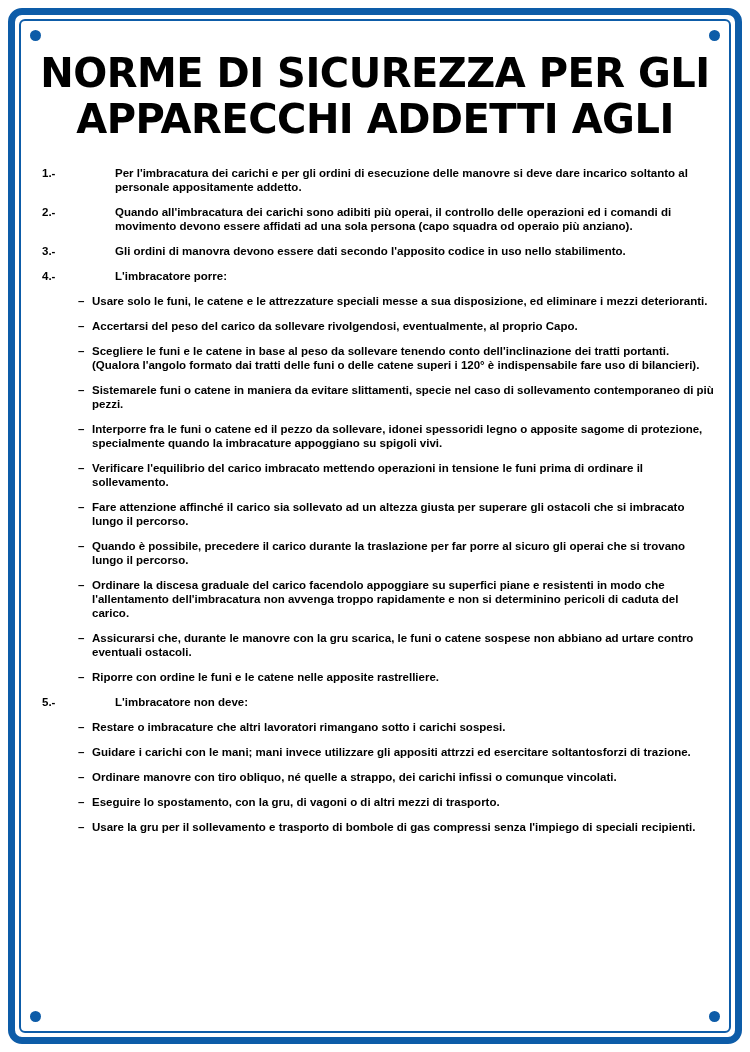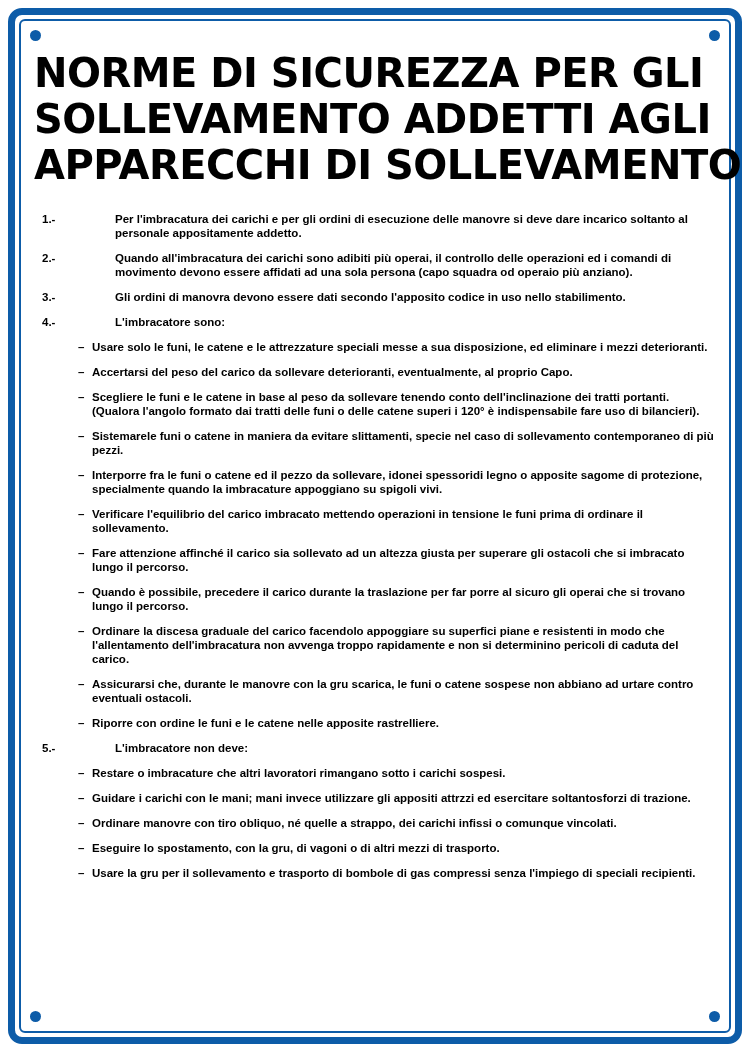--- a/index.html
+++ b/index.html
@@ -55,21 +55,21 @@
 
   .content {
     position: absolute;
     left: 34px;
     top: 38px;
     right: 34px;
     bottom: 32px;
   }
 
   .title {
-    text-align: left;
+    text-align: center;
     font-weight: bold;
     font-size: 40px;
     line-height: 46px;
     letter-spacing: -0.5px;
     color: #000000;
     margin: 12px 0 0 0;
     font-family: "DejaVu Sans", sans-serif;
   }
   .title .line {
     display: block;
@@ -124,22 +124,21 @@
   <div class="border-inner"></div>
   <div class="rivet tl"></div>
   <div class="rivet tr"></div>
   <div class="rivet bl"></div>
   <div class="rivet br"></div>
 
   <div class="content">
 
     <div class="title">
       <span class="line">NORME DI SICUREZZA PER GLI</span>
-      <span class="line">SOLLEVAMENTO ADDETTI AGLI</span>
-      <span class="line">APPARECCHI DI SOLLEVAMENTO</span>
+      <span class="line">APPARECCHI ADDETTI AGLI</span>
     </div>
 
     <div class="body">
 
       <div class="item">
         <span class="num">1.-</span>
         <span class="txt">Per l'imbracatura dei carichi e per gli ordini di esecuzione delle manovre si deve dare incarico soltanto al personale appositamente addetto.</span>
       </div>
 
       <div class="item">
@@ -147,30 +146,30 @@
         <span class="txt">Quando all'imbracatura dei carichi sono adibiti più operai, il controllo delle operazioni ed i comandi di movimento devono essere affidati ad una sola persona (capo squadra od operaio più anziano).</span>
       </div>
 
       <div class="item">
         <span class="num">3.-</span>
         <span class="txt">Gli ordini di manovra devono essere dati secondo l'apposito codice in uso nello stabilimento.</span>
       </div>
 
       <div class="item">
         <span class="num">4.-</span>
-        <span class="txt">L'imbracatore sono:</span>
+        <span class="txt">L'imbracatore porre:</span>
       </div>
 
       <div class="sub">
         <span class="dash">–</span>
         <span class="txt">Usare solo le funi, le catene e le attrezzature speciali messe a sua disposizione, ed eliminare i mezzi deterioranti.</span>
       </div>
       <div class="sub">
         <span class="dash">–</span>
-        <span class="txt">Accertarsi del peso del carico da sollevare deterioranti, eventualmente, al proprio Capo.</span>
+        <span class="txt">Accertarsi del peso del carico da sollevare rivolgendosi, eventualmente, al proprio Capo.</span>
       </div>
       <div class="sub">
         <span class="dash">–</span>
         <span class="txt">Scegliere le funi e le catene in base al peso da sollevare tenendo conto dell'inclinazione dei tratti portanti. (Qualora l'angolo formato dai tratti delle funi o delle catene superi i 120° è indispensabile fare uso di bilancieri).</span>
       </div>
       <div class="sub">
         <span class="dash">–</span>
         <span class="txt">Sistemarele funi o catene in maniera da evitare slittamenti, specie nel caso di sollevamento contemporaneo di più pezzi.</span>
       </div>
       <div class="sub">

